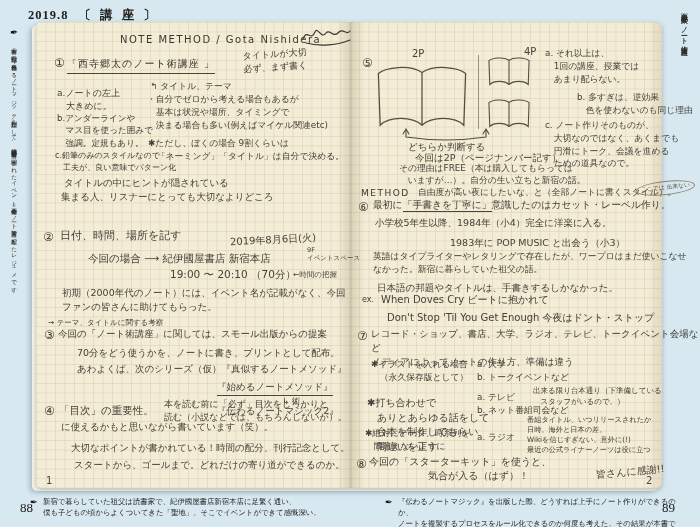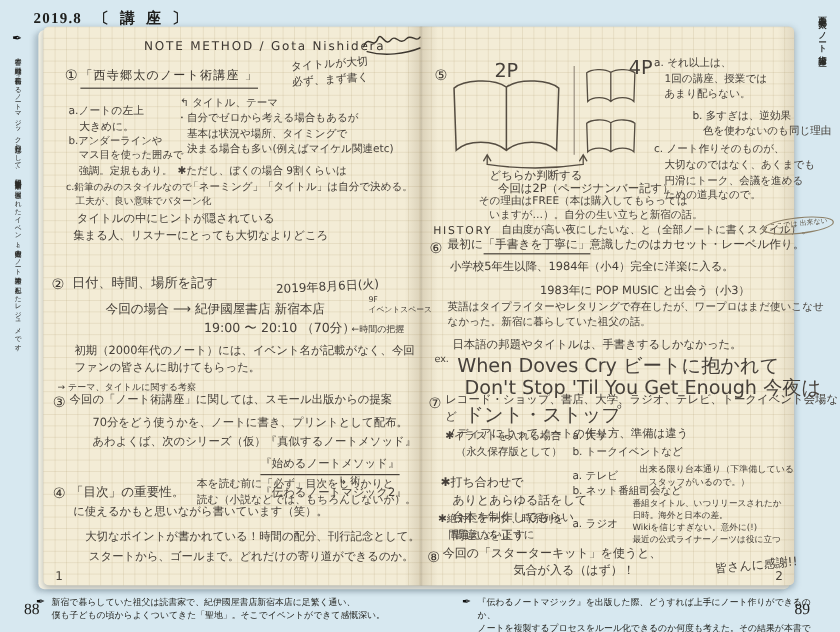--- a/index.html
+++ b/index.html
@@ -31,21 +31,21 @@
          background:linear-gradient(90deg,rgba(120,100,66,0) 0%,rgba(120,100,66,.18) 45%,rgba(90,74,48,.28) 50%,rgba(120,100,66,.18) 55%,rgba(120,100,66,0) 100%);}
   .pageshade-r{position:absolute;right:0;top:0;width:14px;height:100%;
          background:linear-gradient(90deg,rgba(120,100,66,0),rgba(120,100,66,.15));border-radius:0 5px 5px 0;}
   
   .hw{position:absolute;color:#46403a;font-size:9.5px;line-height:1.45;white-space:pre-line;}
   .num{font-size:12px;color:#3d3731;}
   .big{font-size:10px;letter-spacing:1px;color:#3a342e;}
   .ul{border-bottom:1.2px solid #4a443c;padding-bottom:1px;}
   .sm{font-size:7.5px;line-height:1.4;}
   .caps{letter-spacing:1.5px;font-size:10px;color:#3d3731;}
-  .latin{font-size:16px;}
+  .latin{font-size:10px;}
   .oval{border:1px solid #8d8068;border-radius:50%;padding:2px 4px;font-size:5.8px;
         line-height:1.3;text-align:center;color:#5a5244;transform:rotate(-6deg);}
   .footnote{position:absolute;font-size:7.4px;color:#24241f;line-height:1.5;white-space:pre-line;}
   .fnicon{position:absolute;font-size:9px;color:#111;}
   .pgno{position:absolute;font-family:"Liberation Serif","DejaVu Serif",serif;
         font-weight:normal;font-size:13px;color:#20201e;}
   .npn{font-size:10px;color:#4a443c;}
   svg{display:block;}
   .seg{white-space:nowrap;}
 </style>
@@ -145,21 +145,21 @@
 　ための道具なので。</div>
 
 <svg style="position:absolute;left:398px;top:126px;" width="96" height="16" viewBox="0 0 96 16">
   <path d="M8 4 L8 11 Q48 17 88 11 L88 4" fill="none" stroke="#554d42" stroke-width="1.1" stroke-linecap="round"></path>
   <path d="M5 8 L8 3 L11 8 M85 8 L88 3 L91 8" fill="none" stroke="#554d42" stroke-width="1.1" stroke-linecap="round"></path>
 </svg>
 <div class="hw" style="left:408px;top:140px;">どちらか判断する</div>
 <div class="hw" style="left:415px;top:151px;">今回は2P（ページナンバー記す）</div>
 <div class="hw" style="left:399px;top:163px;font-size:8.8px;line-height:1.35;">その理由はFREE（本は購入してもらっては
 　いますが…）。自分の生い立ちと新宿の話。</div>
-<div class="hw caps" style="left:361px;top:187px;font-size:9px;">HISTORY</div>
+<div class="hw caps" style="left:361px;top:187px;font-size:9px;">METHOD</div>
 <div class="hw" style="left:418px;top:186px;font-size:8.8px;">自由度が高い夜にしたいな、と（全部ノートに書くスタイル）。</div>
 <div class="oval" style="position:absolute;left:636px;top:181px;">ここでは
 出来ない</div>
 
 <div class="hw num" style="left:358px;top:199px;">⑥</div>
 <div class="hw seg" style="left:373px;top:198px;font-size:9.8px;"><span>最初に</span><span class="ul">「手書きを丁寧に」</span><span>意識したのはカセット・レーベル作り。</span></div>
 <div class="hw" style="left:375px;top:216px;">小学校5年生以降、1984年（小4）完全に洋楽に入る。</div>
 <div class="hw" style="left:450px;top:236px;">1983年に POP MUSIC と出会う（小3）</div>
 <div class="hw" style="left:373px;top:250px;font-size:8.8px;">英語はタイプライターやレタリングで存在したが、ワープロはまだ使いこなせ
 なかった。新宿に暮らしていた祖父の話。</div>

